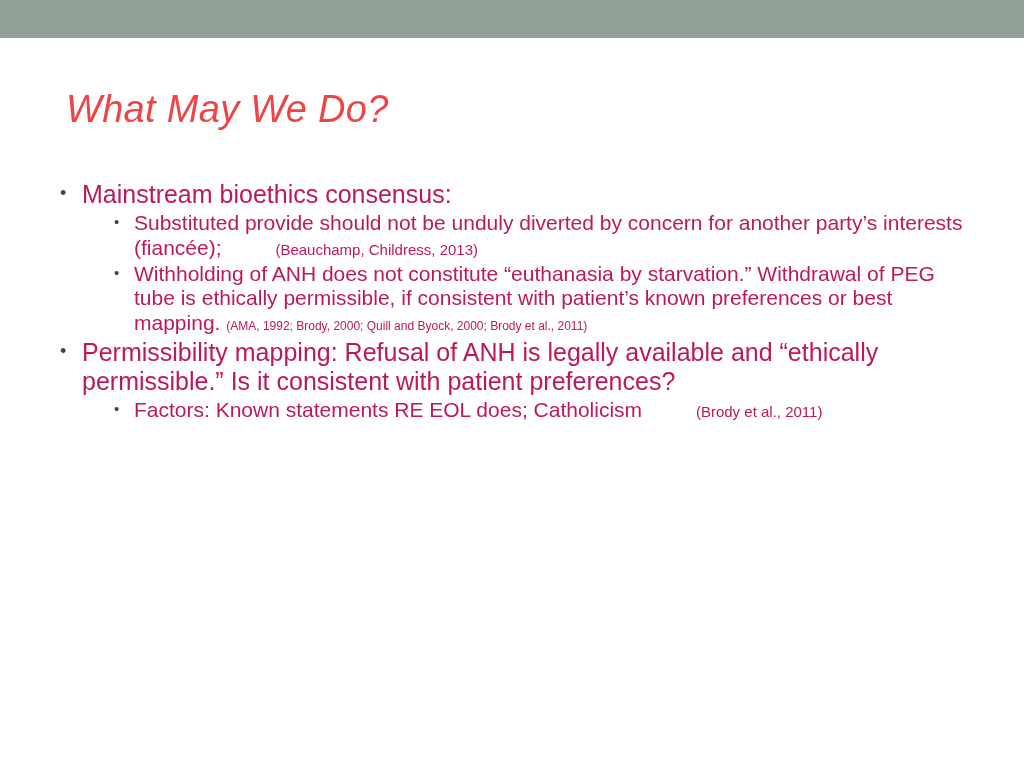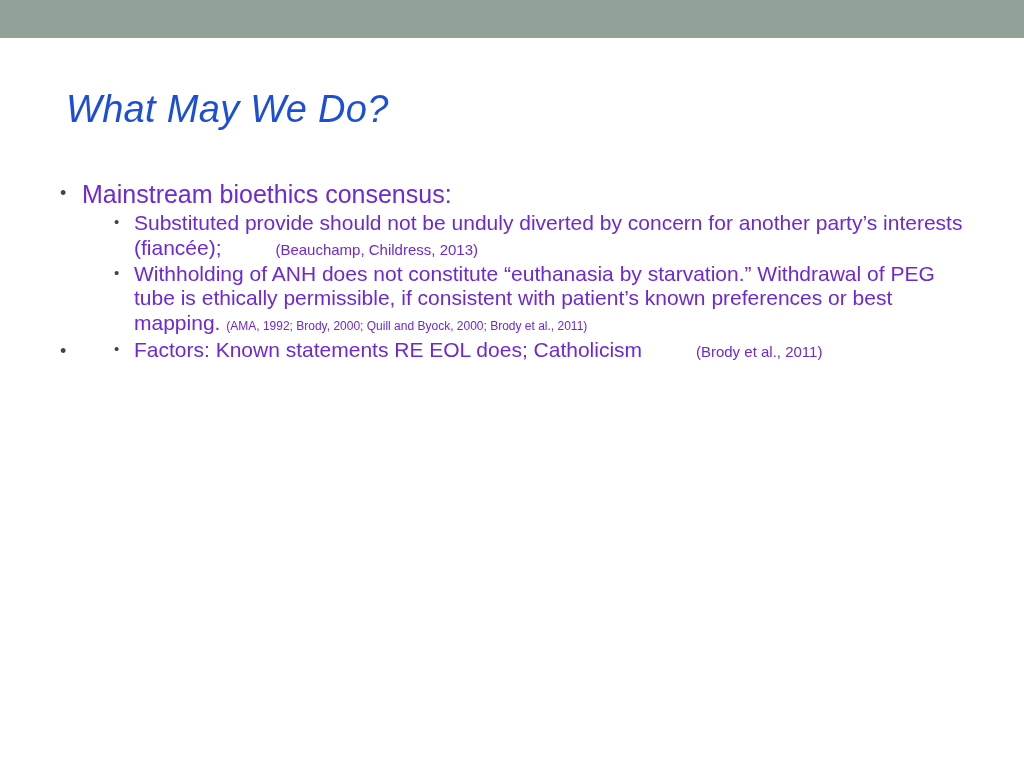--- a/index.html
+++ b/index.html
@@ -27,30 +27,30 @@
     width: 1024px;
     height: 38px;
     background: #93a299;
   }
   .title {
     position: absolute;
     top: 88px;
     left: 66px;
     font-size: 38px;
     font-style: italic;
-    color: #1d4ed8;
+    color: #ef4444;
     letter-spacing: 0.3px;
     white-space: nowrap;
   }
   .body {
     position: absolute;
     top: 180px;
     left: 56px;
     width: 920px;
-    color: #6d28d9;
+    color: #be185d;
   }
   ul {
     list-style: none;
     margin: 0;
     padding: 0;
   }
   li {
     position: relative;
     margin: 0;
     padding: 0;
@@ -123,20 +123,21 @@
           </li>
           <li class="lvl2">
             <span>Withholding of ANH does not constitute “euthanasia by starvation.” Withdrawal of PEG tube is ethically permissible, if consistent with patient’s known preferences or best mapping.</span>
             <span class="cite-sm">(AMA, 1992; Brody, 2000; Quill and Byock, 2000; Brody et al., 2011)</span>
           </li>
         </ul>
       </li>
 
 
       <li class="lvl1">
+        <span class="btxt">Permissibility mapping:  Refusal of ANH is legally available and “ethically permissible.” Is it consistent with patient preferences?</span>
         <ul class="lvl2wrap">
           <li class="lvl2">
             <span>Factors: Known statements RE EOL does; Catholicism</span>
             <span class="cite">(Brody et al., 2011)</span>
           </li>
         </ul>
       </li>
 
     </ul>
   </div>

